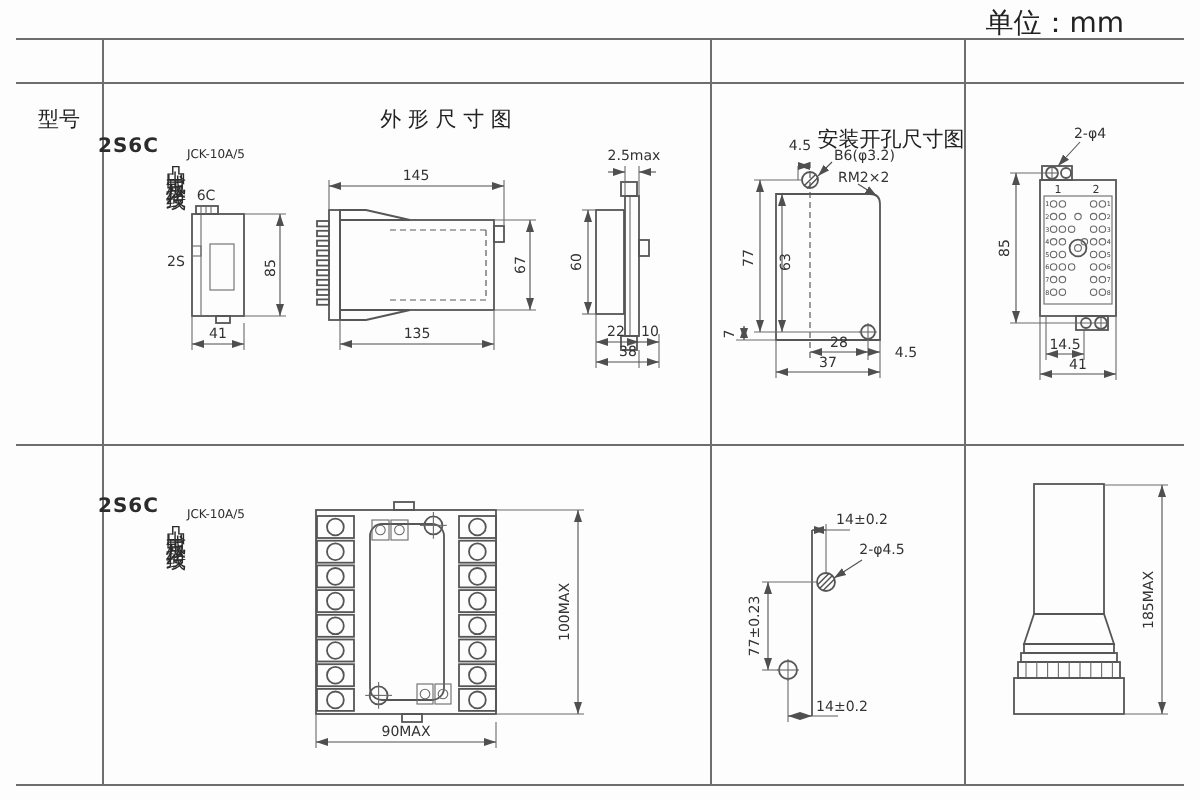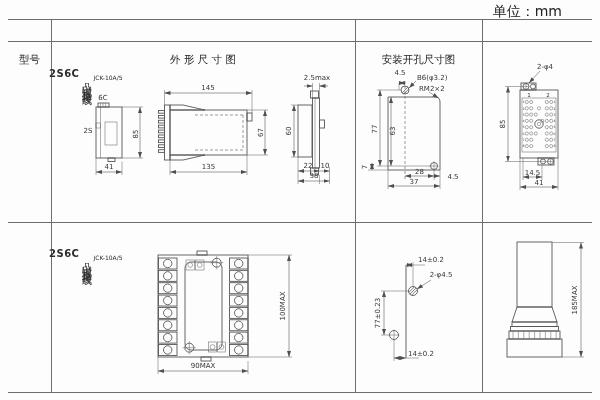--- a/index.html
+++ b/index.html
@@ -32,22 +32,22 @@
 
   <div class="hline" style="left:8px;top:19px;width:584px;"></div>
   <div class="hline" style="left:8px;top:41px;width:584px;"></div>
   <div class="hline" style="left:8px;top:222px;width:584px;"></div>
   <div class="hline" style="left:8px;top:392px;width:584px;"></div>
   <div class="vline" style="left:51px;top:19px;height:374px;"></div>
   <div class="vline" style="left:355px;top:19px;height:374px;"></div>
   <div class="vline" style="left:482px;top:19px;height:374px;"></div>
 
   <div class="hdr" style="left:8px;top:25px;width:43px;">型号</div>
-  <div class="hdr" style="left:51px;top:25px;width:304px;">外 形 尺 寸 图</div>
-  <div class="hdr" style="left:355px;top:25px;width:127px;">安装开孔尺寸图</div>
+  <div class="hdr" style="left:51px;top:25px;width:304px;padding-left:20px;">外 形 尺 寸 图</div>
+  <div class="hdr" style="left:355px;top:35px;width:127px;padding-left:27px;">安装开孔尺寸图</div>
 
   <div class="model-cell" style="top:68px;">
     <div class="m-code">2S6C</div>
     <div class="m-desc">凸出式板后接线</div>
     <div class="m-sub">JCK-10A/5</div>
   </div>
   <div class="model-cell" style="top:248px;">
     <div class="m-code">2S6C</div>
     <div class="m-desc">凸出式板后接线</div>
     <div class="m-sub">JCK-10A/5</div>

